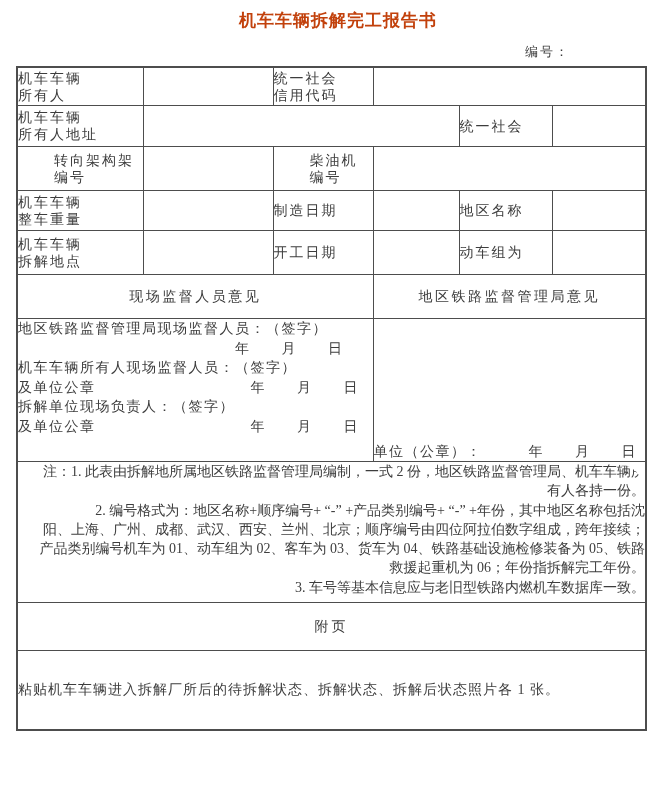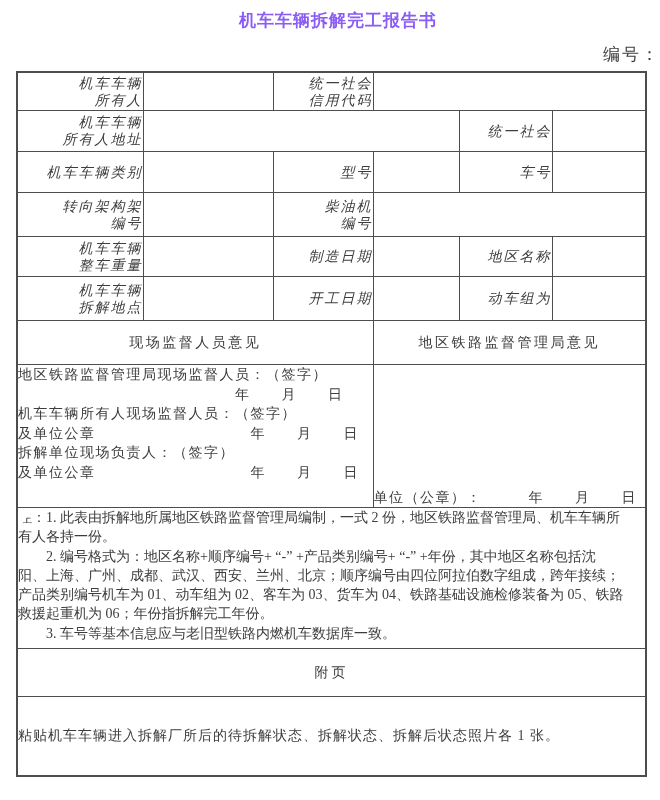--- a/index.html
+++ b/index.html
@@ -12,53 +12,53 @@
     height: 800px;
     overflow: hidden;
     font-family: "Liberation Serif", "DejaVu Serif", serif;
     color: #3f3f3f;
   }
   .page-title {
     margin: 9px 0 0 0;
     text-align: center;
     font-size: 17px;
     font-weight: bold;
-    color: #8b5cf6;
+    color: #c2410c;
     letter-spacing: 1px;
     padding-left: 16px;
   }
   .number-line {
     margin-top: 11px;
     margin-bottom: 5px;
     text-align: right;
-    font-size: 17px;
+    padding-right: 90px;
+    font-size: 13px;
     letter-spacing: 2px;
     color: #3b3b3b;
   }
   table.report {
     margin-left: 16px;
     border-collapse: collapse;
     table-layout: fixed;
     width: 629px;
     border: 2px solid #4d4d4d;
   }
   table.report td {
     border: 1px solid #4d4d4d;
     overflow: hidden;
     font-size: 14px;
     color: #3d3d3d;
     padding: 0;
   }
   td.label {
-    text-align: right;
+    text-align: left;
     vertical-align: middle;
     white-space: pre-line;
     line-height: 17px;
     letter-spacing: 2px;
-    font-style: italic;
   }
   td.value {
     background: #ffffff;
   }
   td.opinion-header {
     text-align: center;
     vertical-align: middle;
     letter-spacing: 2.5px;
   }
   td.sig-block {
@@ -71,21 +71,21 @@
   }
   td.seal-cell {
     vertical-align: bottom;
     text-align: left;
     white-space: pre-line;
     padding: 0 6px 8px 10px;
     letter-spacing: 1.5px;
   }
   td.notes-cell {
     vertical-align: top;
-    text-align: left;
+    text-align: right;
     white-space: pre-line;
     padding: 7px 6px 0 5px;
     font-size: 13.4px;
     line-height: 19.3px;
     color: #3d3d3d;
     border-radius: 31px;
   }
   td.appendix-header {
     text-align: center;
     vertical-align: middle;
@@ -141,28 +141,20 @@
     </tr>
 
     <tr class="r2">
       <td class="label">机车车辆
 所有人地址</td>
       <td class="value" colspan="3"></td>
       <td class="label">统一社会</td>
       <td class="value"></td>
     </tr>
 
-    <tr class="r3">
-      <td class="label">机车车辆类别</td>
-      <td class="value"></td>
-      <td class="label">型号</td>
-      <td class="value"></td>
-      <td class="label">车号</td>
-      <td class="value"></td>
-    </tr>
 
     <tr class="r4">
       <td class="label">转向架构架编号</td>
       <td class="value"></td>
       <td class="label">柴油机编号</td>
       <td class="value" colspan="3"></td>
     </tr>
 
     <tr class="r5">
       <td class="label">机车车辆

